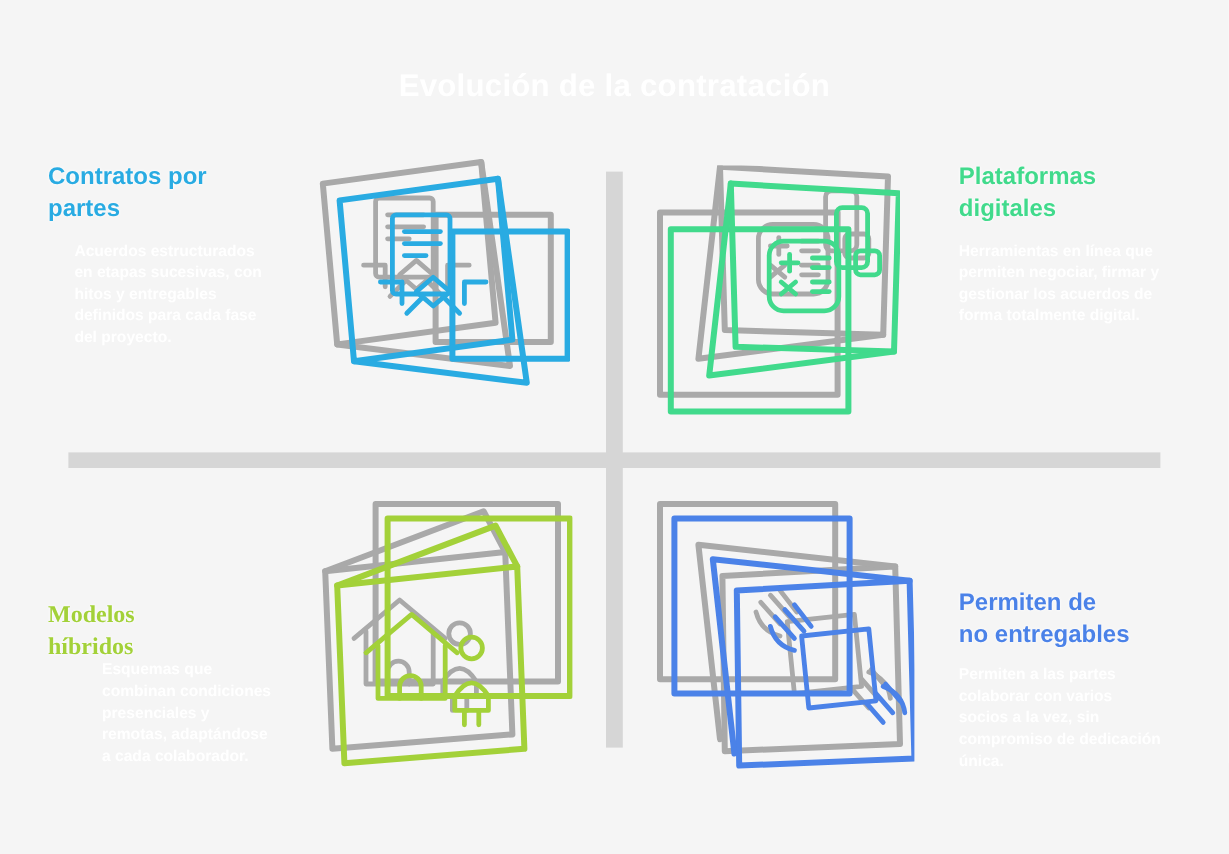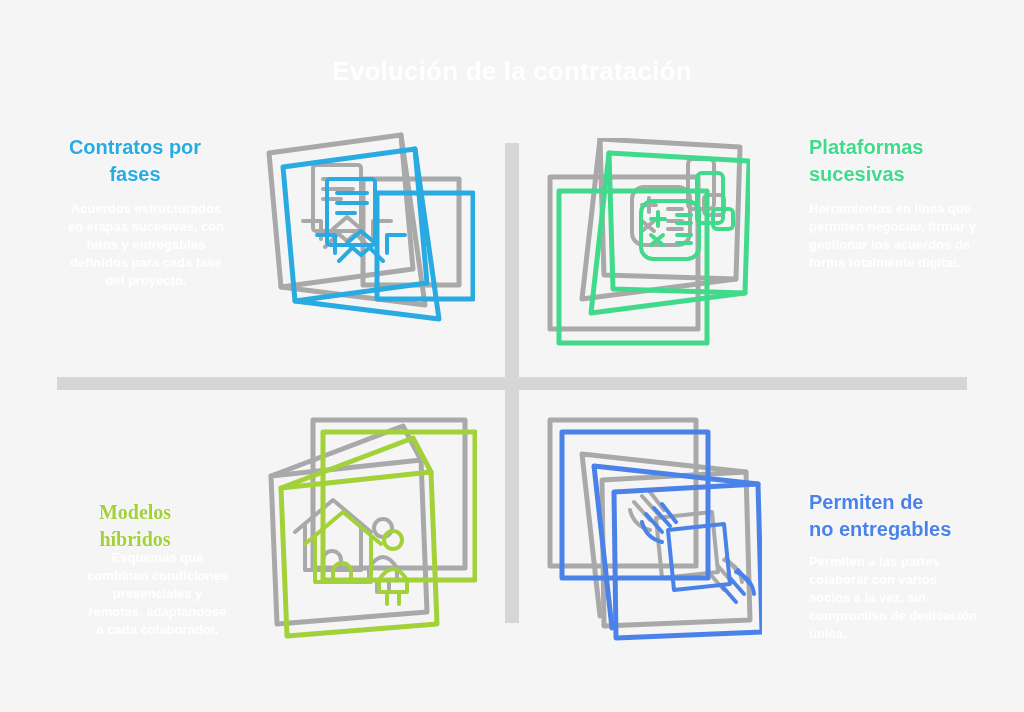--- a/index.html
+++ b/index.html
@@ -25,22 +25,22 @@
     position:absolute;
     font-size:20px;font-weight:bold;line-height:27px;
     color:var(--accent,#29abe2);
     text-shadow:0 0 3px #ffffff,0 0 1px #ffffff;
   }
   .q-body{
     position:absolute;
     font-size:13px;line-height:18px;font-weight:600;
     color:#ffffff;
   }
-  .align-r{text-align:center;}
-  .align-l{text-align:left;margin-left:10px;}
+  .align-r{text-align:left;}
+  .align-l{text-align:left;}
   .icon{position:absolute;}
   .icon use{fill:none;stroke-linecap:round;stroke-linejoin:round;}
   .icon use.shadow-copy{stroke:#a9a9a9;}
   .icon use.accent-copy{stroke:var(--accent,#29abe2);}
 </style>
 </head>
 <body>
 
 <div class="canvas" style="background: rgb(245, 245, 245);">
 
@@ -127,33 +127,33 @@
   </svg>
 
   <div class="title" style="color: rgb(255, 255, 255);">Evolución de la contratación</div>
 
   <div class="divider divider-h" style="background: rgb(214, 214, 214);"></div>
   <div class="divider divider-v" style="background: rgb(214, 214, 214);"></div>
 
   <div class="quad" style="--accent: #29abe2;">
     <div class="q-label align-r" style="left:40px;top:134px;width:190px;">
       <div>Contratos por</div>
-      <div>fases</div>
+      <div>partes</div>
     </div>
     <div class="q-body align-r" style="left: 62px; top: 200px; width: 168px; color: rgb(255, 255, 255);">Acuerdos estructurados en etapas sucesivas, con hitos y entregables definidos para cada fase del proyecto.</div>
     <svg class="icon" style="left:260px;top:128px;" width="215" height="222" viewBox="0 0 215 222">
       <use href="#q1s" class="shadow-copy" transform="translate(-7,-7)" style="stroke: rgb(169, 169, 169);"></use>
       <use href="#q1s" class="accent-copy" transform="translate(7,7)"></use>
     </svg>
   </div>
 
   <div class="quad" style="--accent: #41da8c;">
     <div class="q-label align-l" style="left:799px;top:134px;width:180px;">
       <div>Plataformas</div>
-      <div>sucesivas</div>
+      <div>digitales</div>
     </div>
     <div class="q-body align-l" style="left: 799px; top: 200px; width: 170px; color: rgb(255, 255, 255);">Herramientas en línea que permiten negociar, firmar y gestionar los acuerdos de forma totalmente digital.</div>
     <svg class="icon" style="left:544px;top:138px;" width="206" height="214" viewBox="0 0 206 214">
       <use href="#q2s" class="shadow-copy" transform="translate(-4,-7)" style="stroke: rgb(169, 169, 169);"></use>
       <use href="#q2s" class="accent-copy" transform="translate(5,7)"></use>
     </svg>
   </div>
 
   <div class="quad" style="--accent: #a3d139;">
     <div class="q-label align-r" style="left:40px;top:499px;width:190px;font-family:Liberation Serif, serif;">

